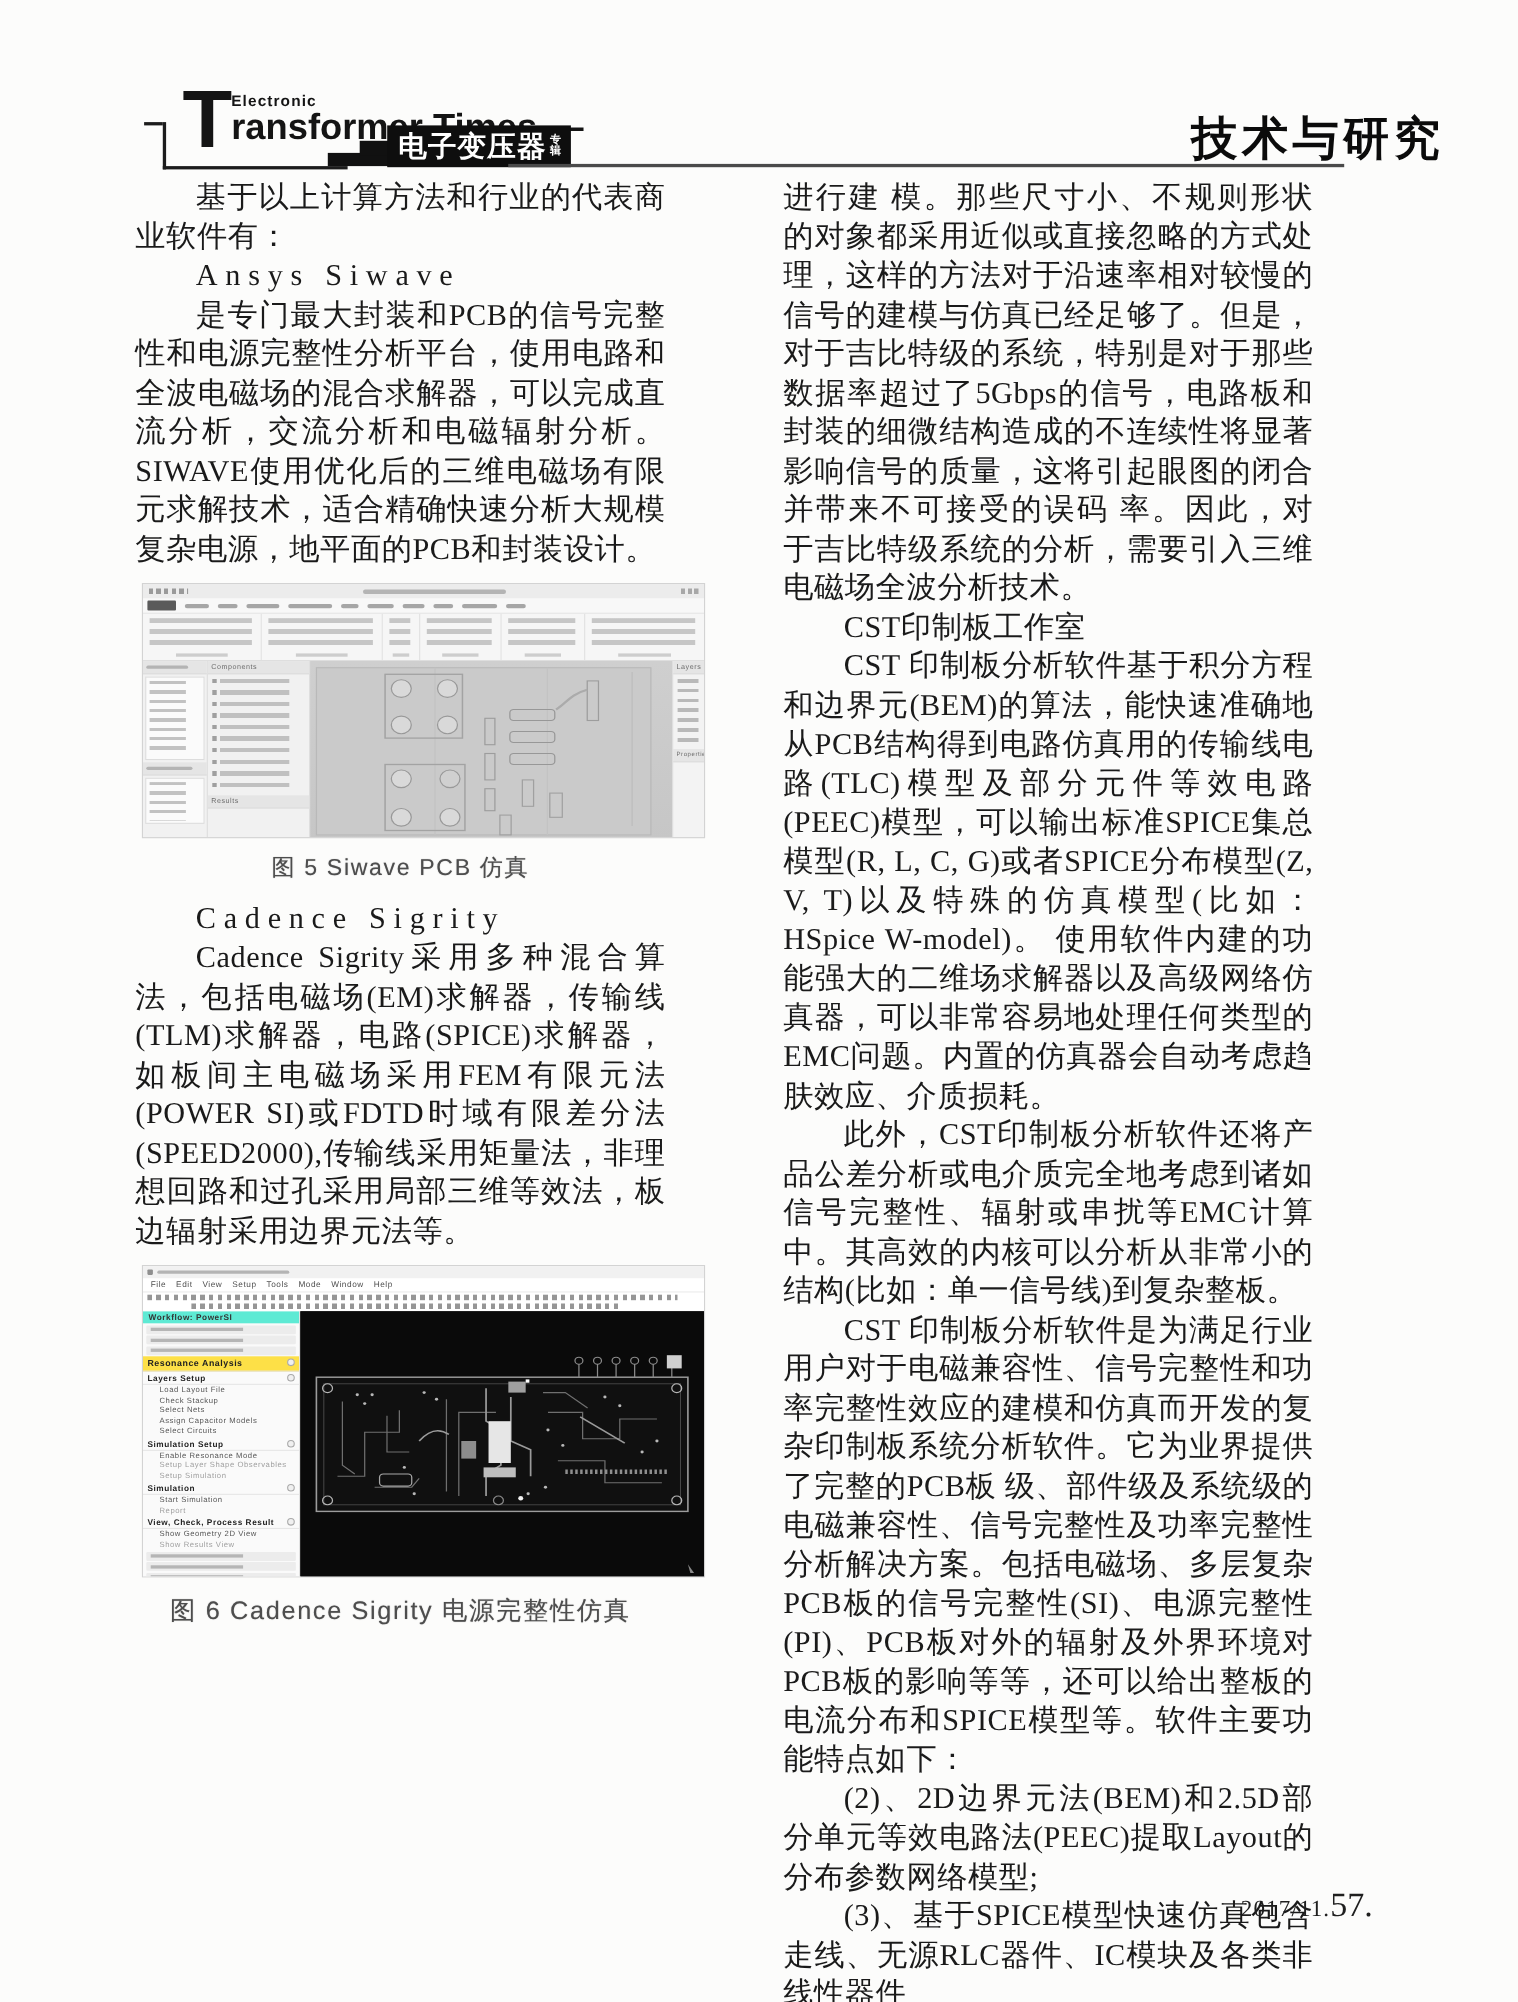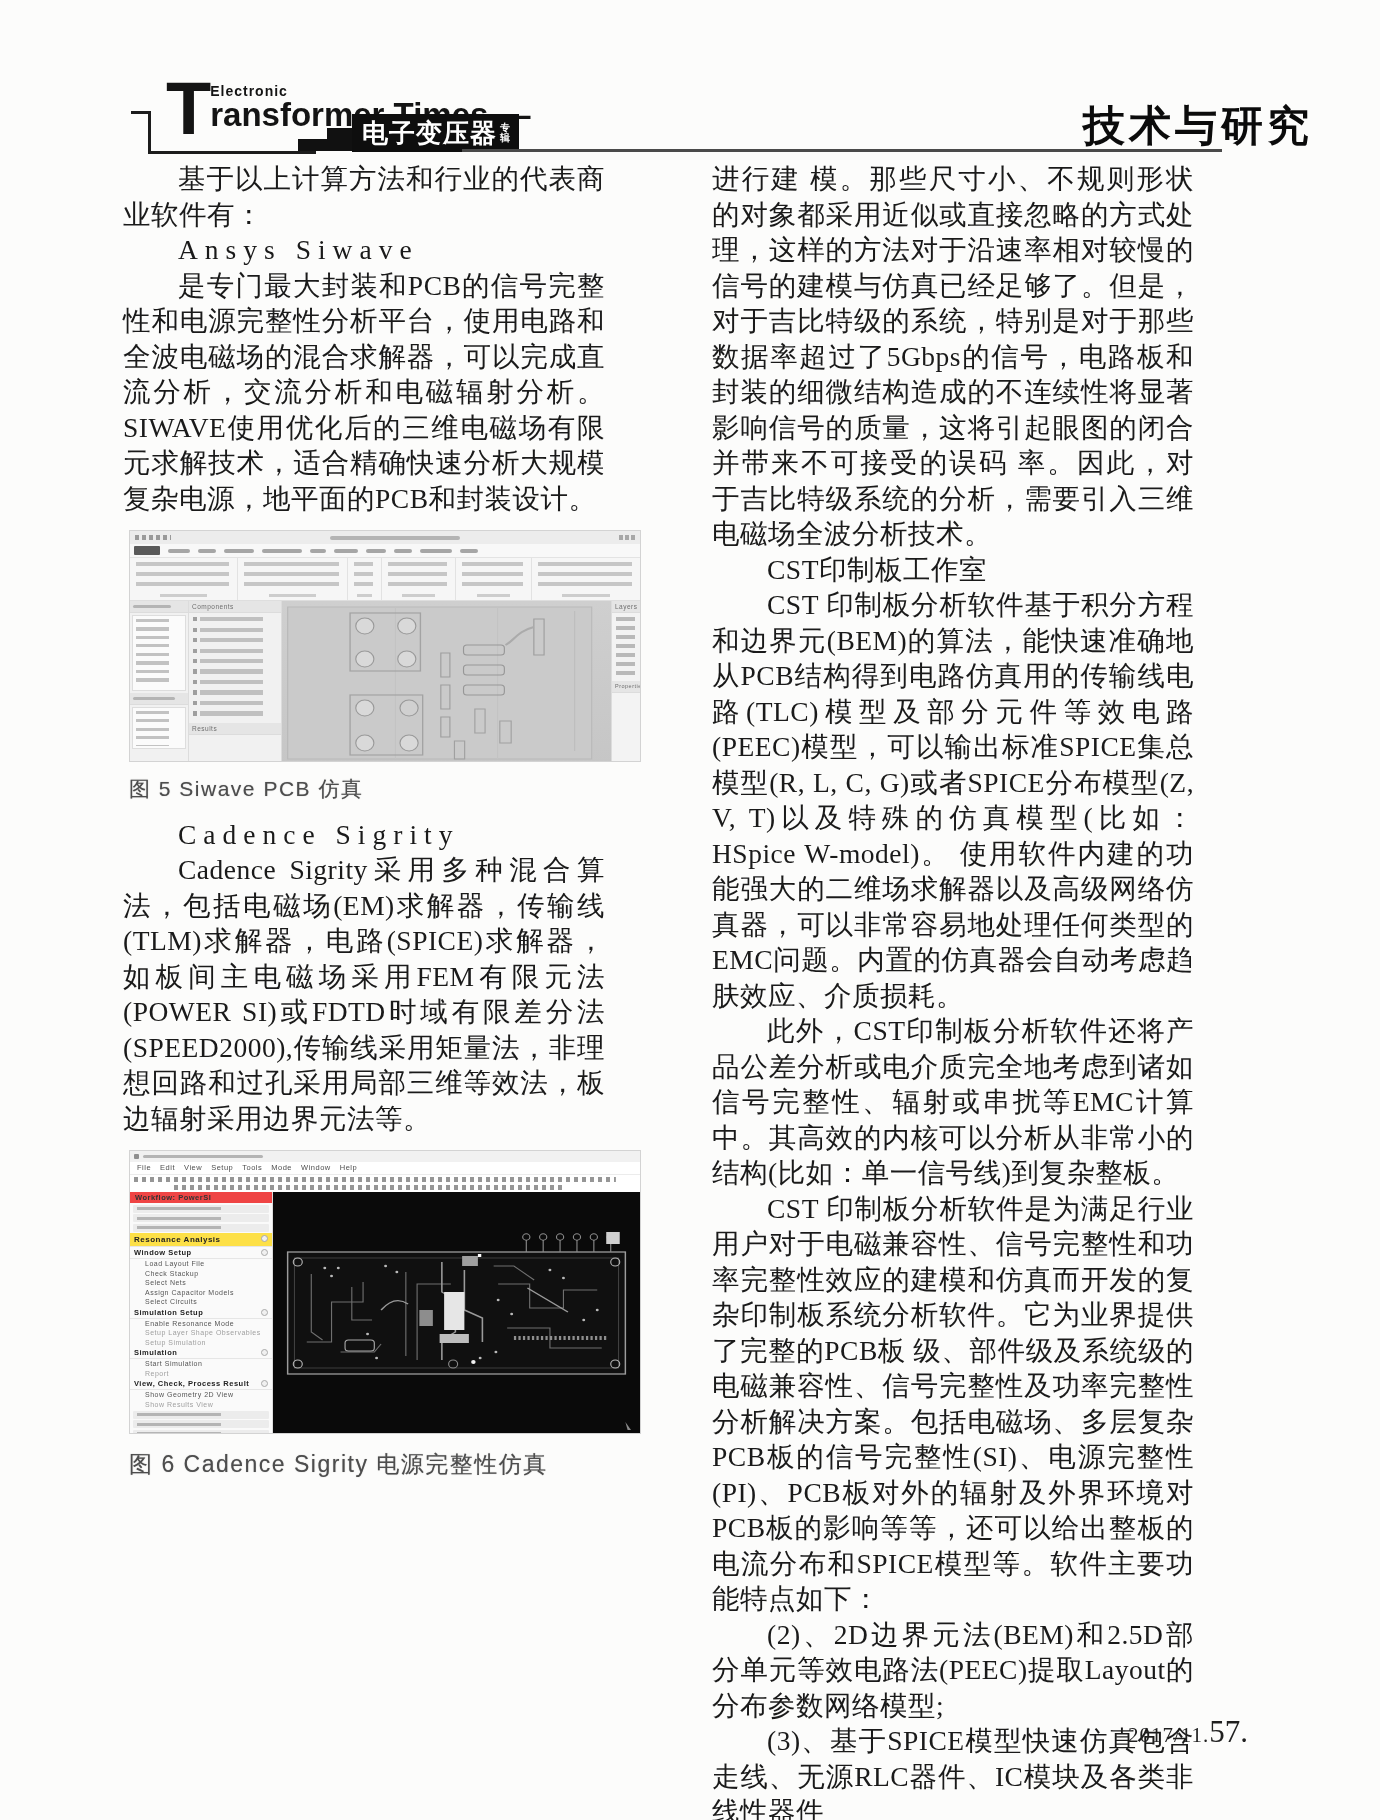--- a/index.html
+++ b/index.html
@@ -32,21 +32,21 @@
   .col { position:absolute; top:161px; width:482px; font-size:27.5px; line-height:35.5px;
          text-align:justify; letter-spacing:0.5px; color:#1a1a1a; }
   .col-left  { left:123px; }
   .col-right { left:712px; }
   .col p { margin:0; text-indent:2em; }
   .col p.noindent { text-indent:0; }
   .en-head { letter-spacing:7px; }
 
   
   figure { margin:14px 0 10px 6px; width:470px; }
-  figcaption { text-align:left; font-family:"Liberation Sans","DejaVu Sans",sans-serif;
+  figcaption { text-align:center; font-family:"Liberation Sans","DejaVu Sans",sans-serif;
                font-size:21px; letter-spacing:1.5px; color:#4d4d4d; margin-top:9px;
                text-shadow:0 0 1px rgba(110,110,110,.6); text-indent:0; }
   .fig6cap { font-size:23px; margin-top:13px; }
   .shot { position:relative; width:512px; border:1px solid #d3d3d3; overflow:hidden;
           font-family:"Liberation Sans","DejaVu Sans",sans-serif; box-sizing:border-box; }
   .bar { display:inline-block; height:4px; background:#b4b4b4; border-radius:2px; vertical-align:middle; }
 
   
   .s5 { height:232px; background:#f4f4f4; }
   .s5-title { height:13px; background:#ececec; display:flex; align-items:center; gap:4px; padding:0 5px; }
@@ -90,21 +90,21 @@
   .s6 { height:284px; background:#ffffff; }
   .s6-title { height:11px; background:#f1f1f1; display:flex; align-items:center; gap:4px; padding:0 4px; }
   .s6-menu { height:12px; display:flex; align-items:center; gap:9px; padding:0 7px;
              font-size:7.5px; color:#4f4f4f; border-bottom:1px solid #ececec; }
   .s6-tools { height:7px; margin:1px 4px 0;
               background:repeating-linear-gradient(90deg,#969696 0 4px,transparent 4px 8px);
               background-size:96% 5px; background-repeat:no-repeat; background-position:0 1px; }
   .s6-tools.row2 { background-size:78% 5px; background-position:40px 1px; }
   .s6-main { display:flex; height:249px; margin-top:1px; }
   .s6-wf { width:142px; border-right:1px solid #ddd; background:#fafafa; overflow:hidden; }
-  .wf-head { height:11px; background:#ef4444; font-size:7.5px; line-height:11px; font-weight:bold;
+  .wf-head { height:11px; background:#5eead4; font-size:7.5px; line-height:11px; font-weight:bold;
              color:#333; padding:0 5px; }
   .wf-dim { height:8px; margin:1.5px 3px; background:#ececec; border-radius:1px; position:relative; }
   .wf-dim::after { content:""; position:absolute; left:4px; top:2.5px; width:62%; height:3px; background:#b5b5b5; }
   .wf-sec { font-size:7.5px; font-weight:bold; color:#222; padding:1px 4px; position:relative;
             border-bottom:1px solid #e6e6e6; line-height:9px; white-space:nowrap; overflow:hidden; }
   .wf-sec::after { content:""; position:absolute; right:4px; top:2px; width:5px; height:5px;
             border:1px solid #a9a9a9; border-radius:50%; background:#f0f0f0; }
   .wf-sec.res { background:#fde047; font-size:8px; line-height:11px; }
   .wf-item { font-size:7px; color:#555; padding:0 4px 0 15px; height:9.5px; line-height:9.5px;
              white-space:nowrap; overflow:hidden; }
@@ -260,21 +260,21 @@
         </div>
         <div class="s6-tools"></div>
         <div class="s6-tools row2"></div>
         <div class="s6-main">
           <div class="s6-wf">
             <div class="wf-head">Workflow: PowerSI</div>
             <div class="wf-dim"></div>
             <div class="wf-dim"></div>
             <div class="wf-dim"></div>
             <div class="wf-sec res">Resonance Analysis</div>
-            <div class="wf-sec">Window Setup</div>
+            <div class="wf-sec">Layers Setup</div>
             <div class="wf-item">Load Layout File</div>
             <div class="wf-item">Check Stackup</div>
             <div class="wf-item">Select Nets</div>
             <div class="wf-item">Assign Capacitor Models</div>
             <div class="wf-item">Select Circuits</div>
             <div class="wf-sec">Simulation Setup</div>
             <div class="wf-item">Enable Resonance Mode</div>
             <div class="wf-item dim2">Setup Layer Shape Observables</div>
             <div class="wf-item dim2">Setup Simulation</div>
             <div class="wf-sec">Simulation</div>

